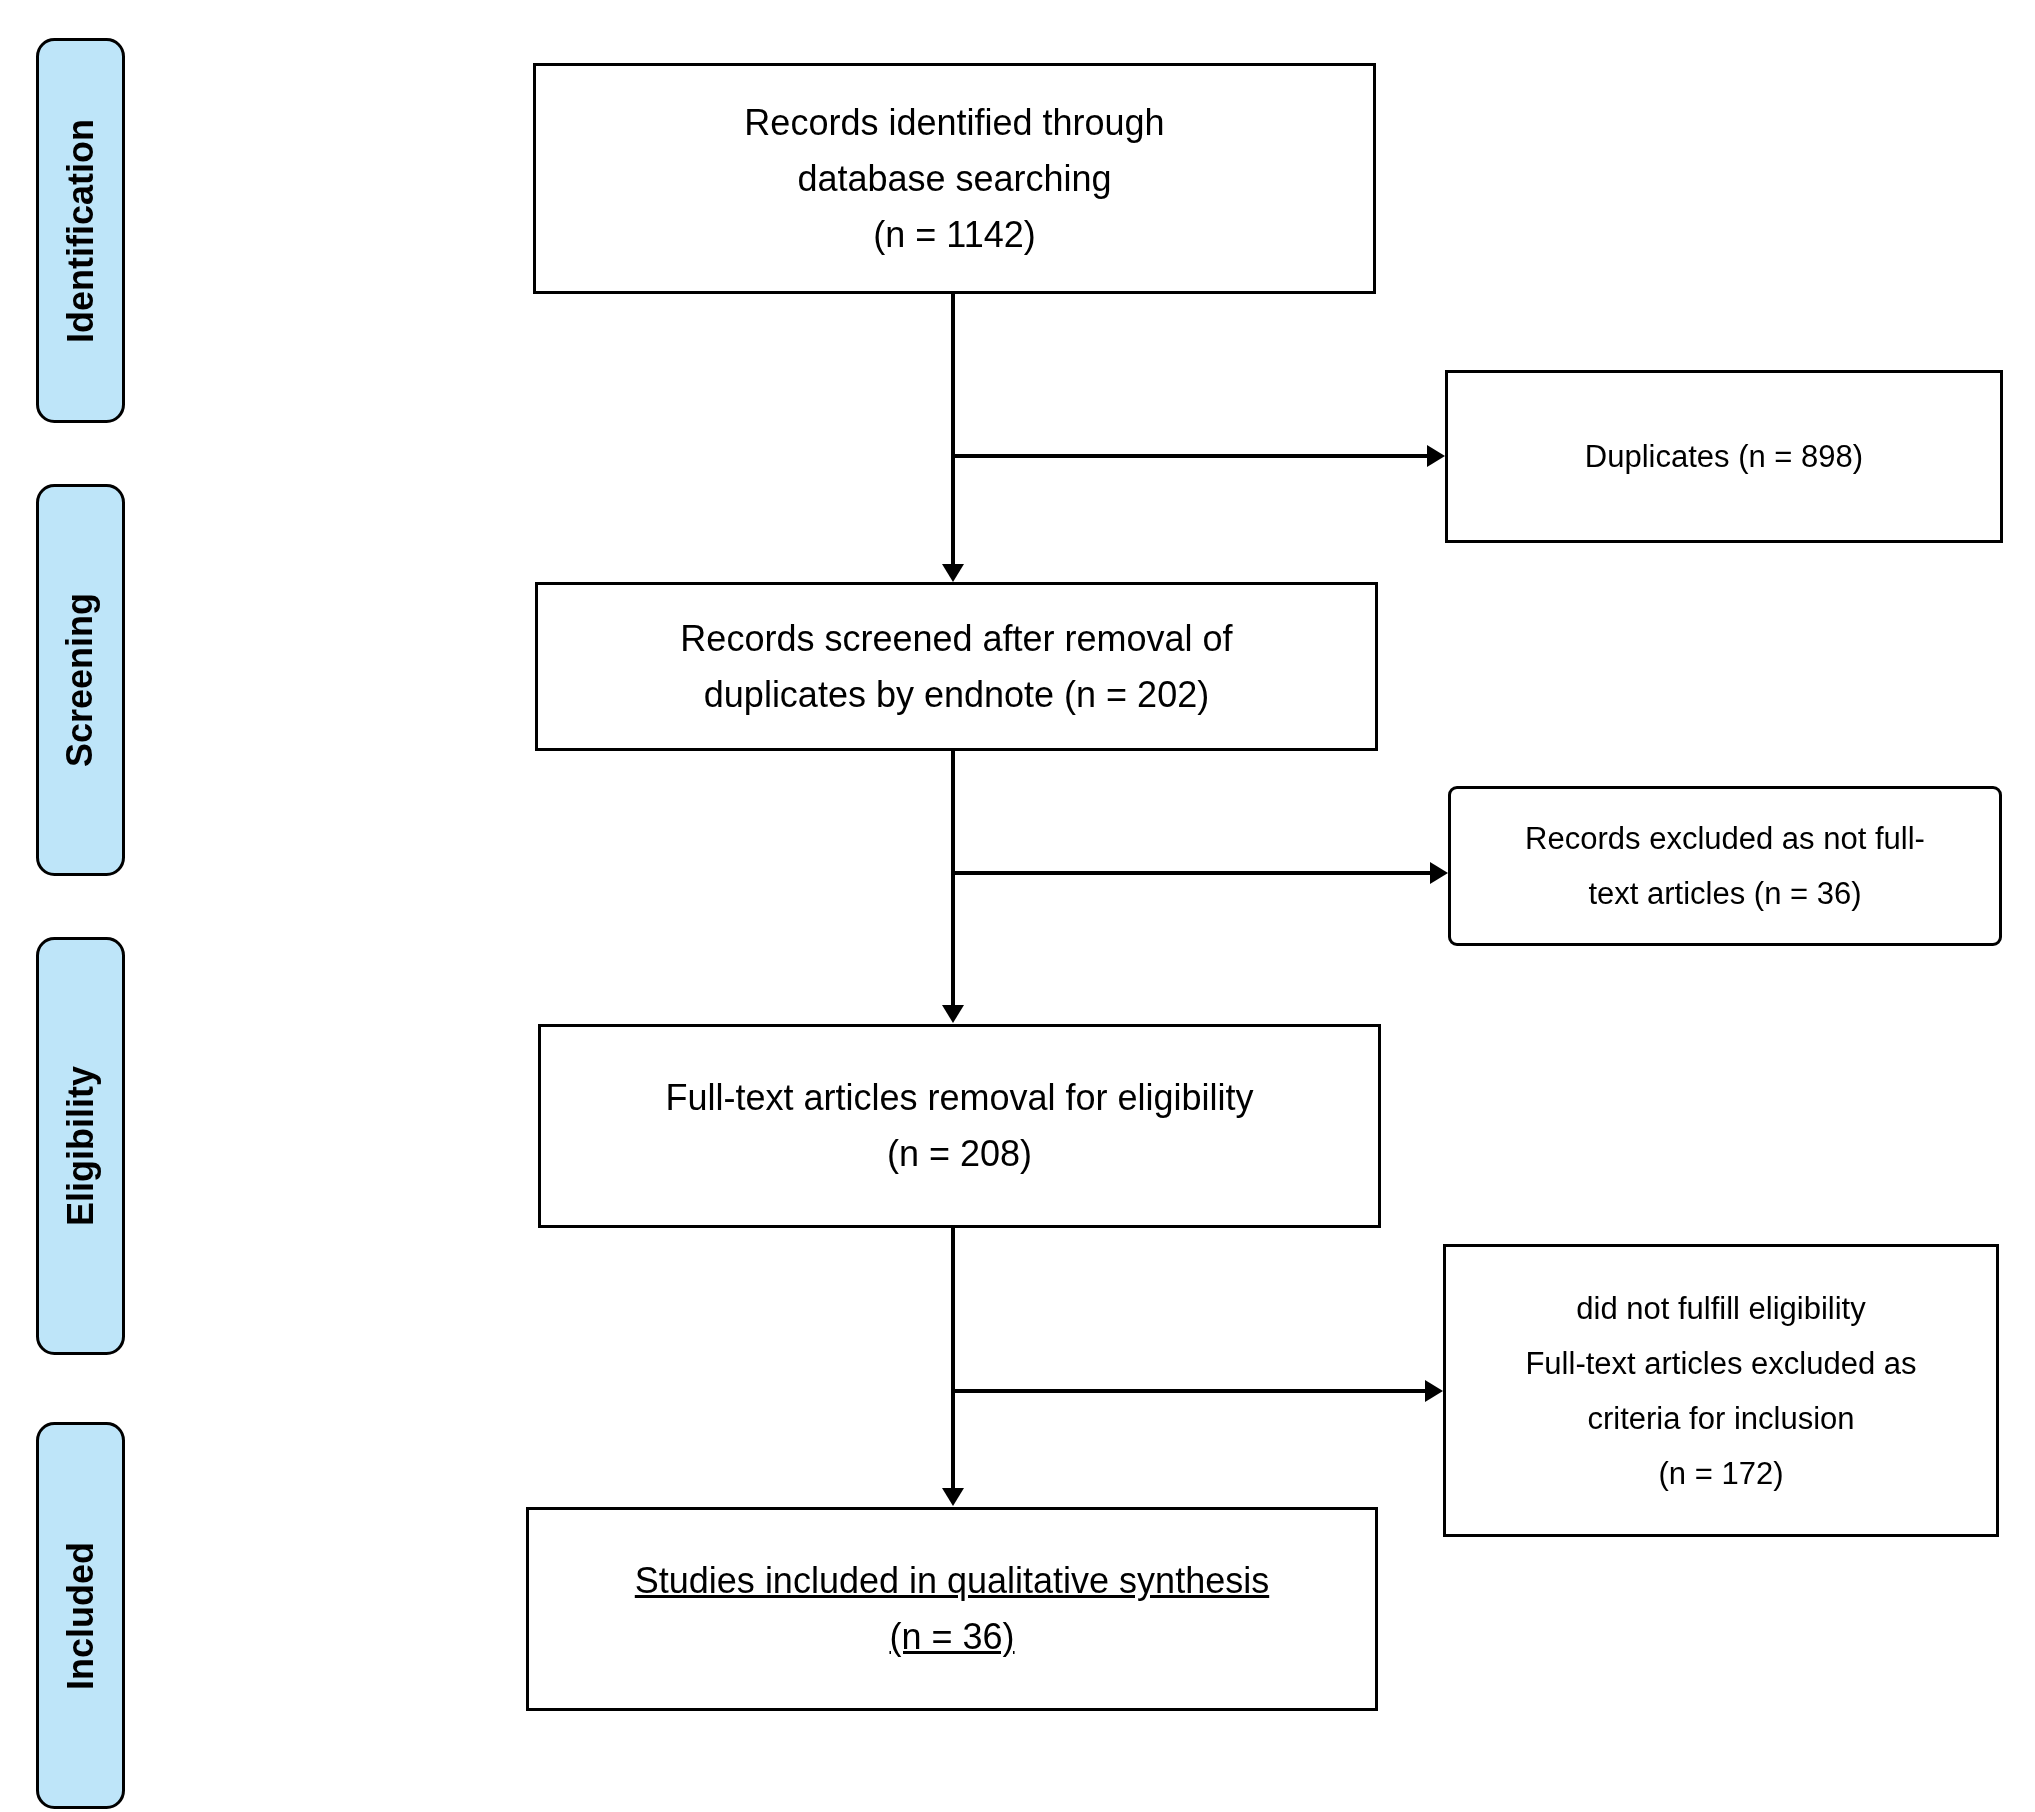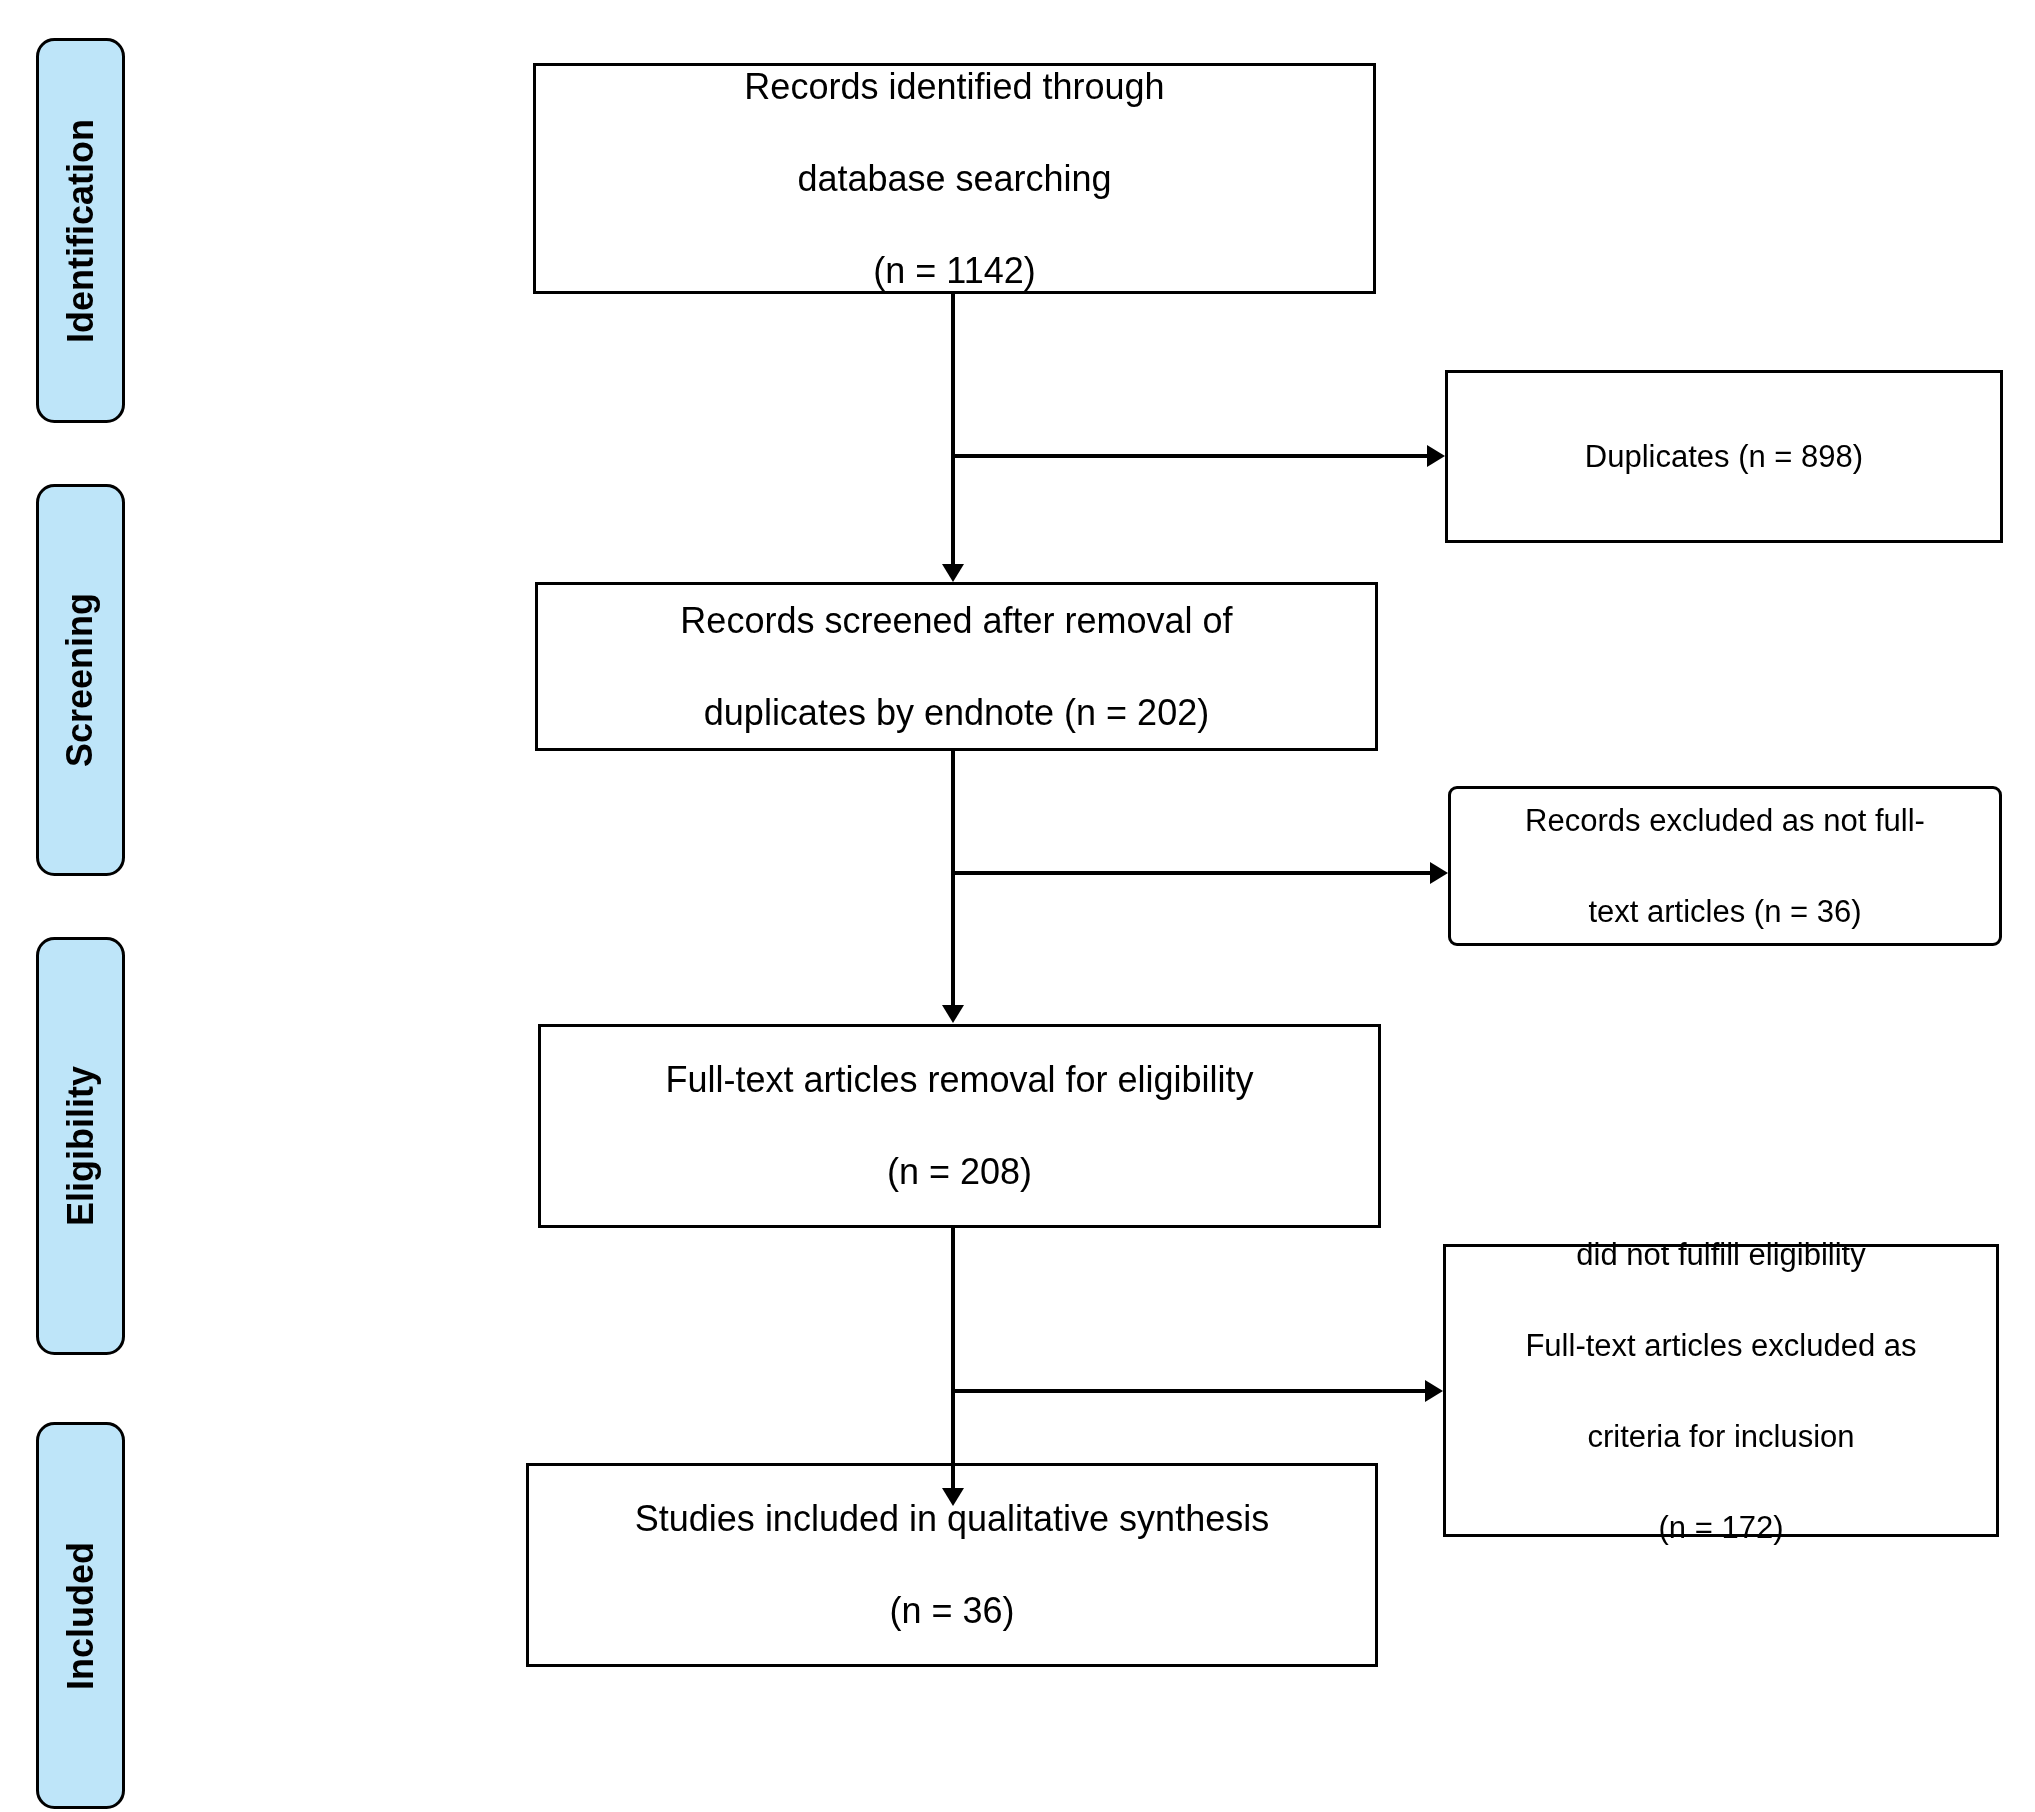--- a/index.html
+++ b/index.html
@@ -45,29 +45,28 @@
     border: 3.1px solid #000000;
     box-sizing: border-box;
     display: flex;
     flex-direction: column;
     align-items: center;
     justify-content: center;
     text-align: center;
     font-size: 36px;
     line-height: 56px;
     color: #000000;
-    gap: 36px;
   }
   .box .bline { white-space: nowrap; }
   .box.side { font-size: 31px; line-height: 55px; }
 
   #box-identified { left: 533px;  top: 63px;  width: 843px; height: 231px; }
   #box-screened   { left: 535px;  top: 582px;  width: 843px; height: 169px; }
   #box-fulltext   { left: 538px;  top: 1024px; width: 843px; height: 204px; }
-  #box-included   { left: 526px;  top: 1463px; width: 852px; height: 204px; }
+  #box-included   { left: 526px;  top: 1507px; width: 852px; height: 204px; text-decoration: underline; }
 
   #box-duplicates   { left: 1445px; top: 370px;  width: 558px; height: 173px; }
   #box-notfulltext  { left: 1448px; top: 786px; width: 554px; height: 160px; border-radius: 9px; }
   #box-criteria     { left: 1443px; top: 1244px; width: 556px; height: 293px; }
 
   
   .vline, .hline { position: absolute; background: #000000; }
   .vline { width: 3.7px; }
   .hline { height: 3.7px; }
 

